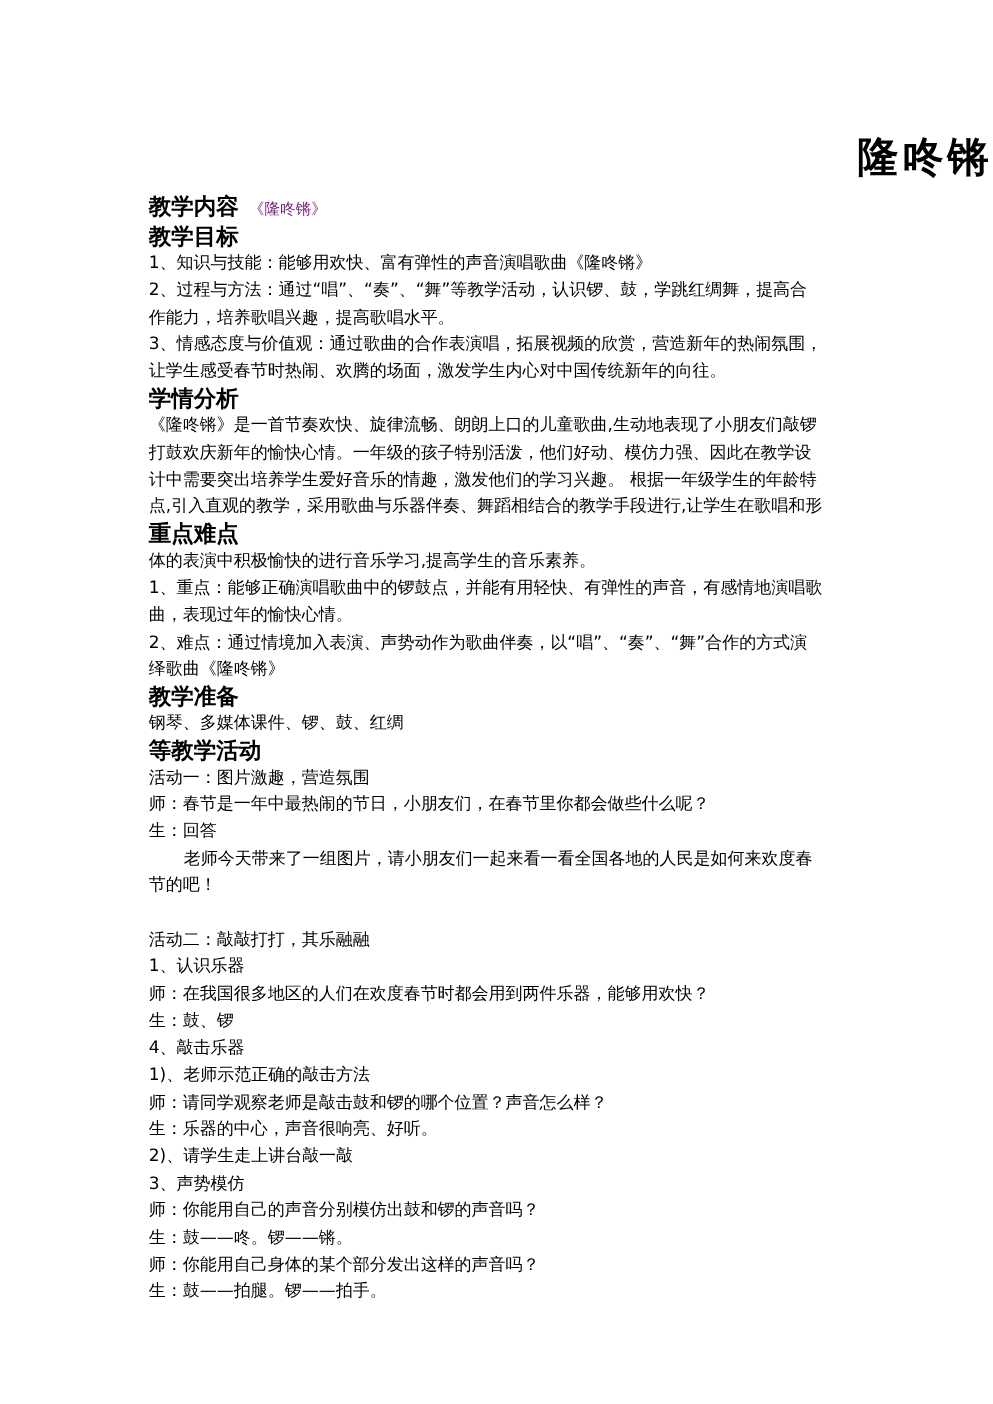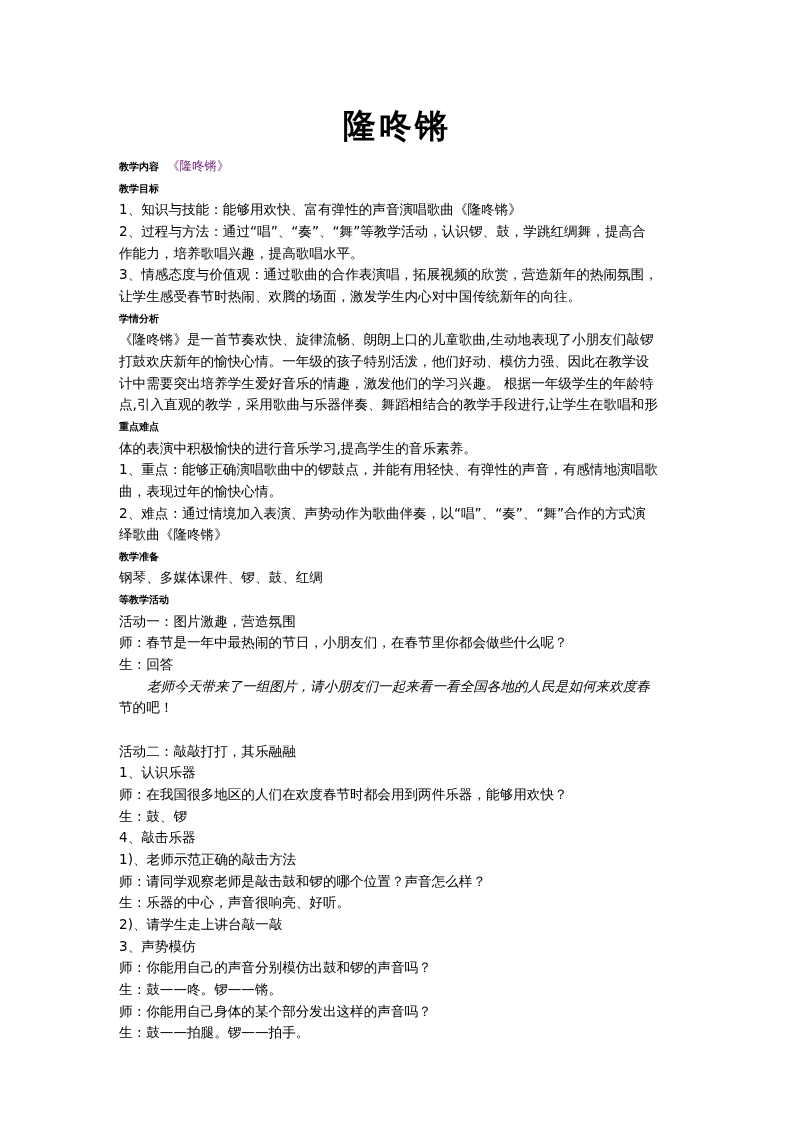--- a/index.html
+++ b/index.html
@@ -1,26 +1,26 @@
 <!DOCTYPE html>
 <html><head>
 <meta charset="utf-8">
 <style>
   html, body { margin: 0; padding: 0; background: #ffffff; }
   body { width: 794px; height: 1123px; position: relative; overflow: hidden;
          font-family: "DejaVu Sans", "Liberation Sans", sans-serif; color: #000; }
   .page { position: absolute; left: 0; top: 0; width: 794px; height: 1123px; background: #fff; }
-  .title { position: absolute; top: 104px; left: 0; width: 794px; text-align: center;
+  .title { position: absolute; top: 104px; left: 0; width: 794px; text-align: right;
            font-family: "DejaVu Serif", "Liberation Serif", serif; font-size: 33px; font-weight: bold;
            letter-spacing: 3px; line-height: 44px; }
   .content { position: absolute; left: 119px; top: 155px; width: 560px; }
   .line { font-size: 13.6px; line-height: 21.65px; white-space: nowrap; margin: 0; }
-  .heading { font-weight: bold; font-size: 10px; }
+  .heading { font-weight: bold; font-size: 18px; }
   .gray-serif { color: #701a75; font-family: "DejaVu Serif", "Liberation Serif", serif; font-weight: normal; font-size: 12.5px; margin-left: 8px; }
-  .indent { padding-left: 28px; font-style: italic; }
+  .indent { padding-left: 28px; }
   .blank { height: 21.65px; }
 </style>
 </head>
 <body>
 
 <div class="page">
   <div class="title">隆咚锵</div>
 
   <div class="content">
     <p class="line">

